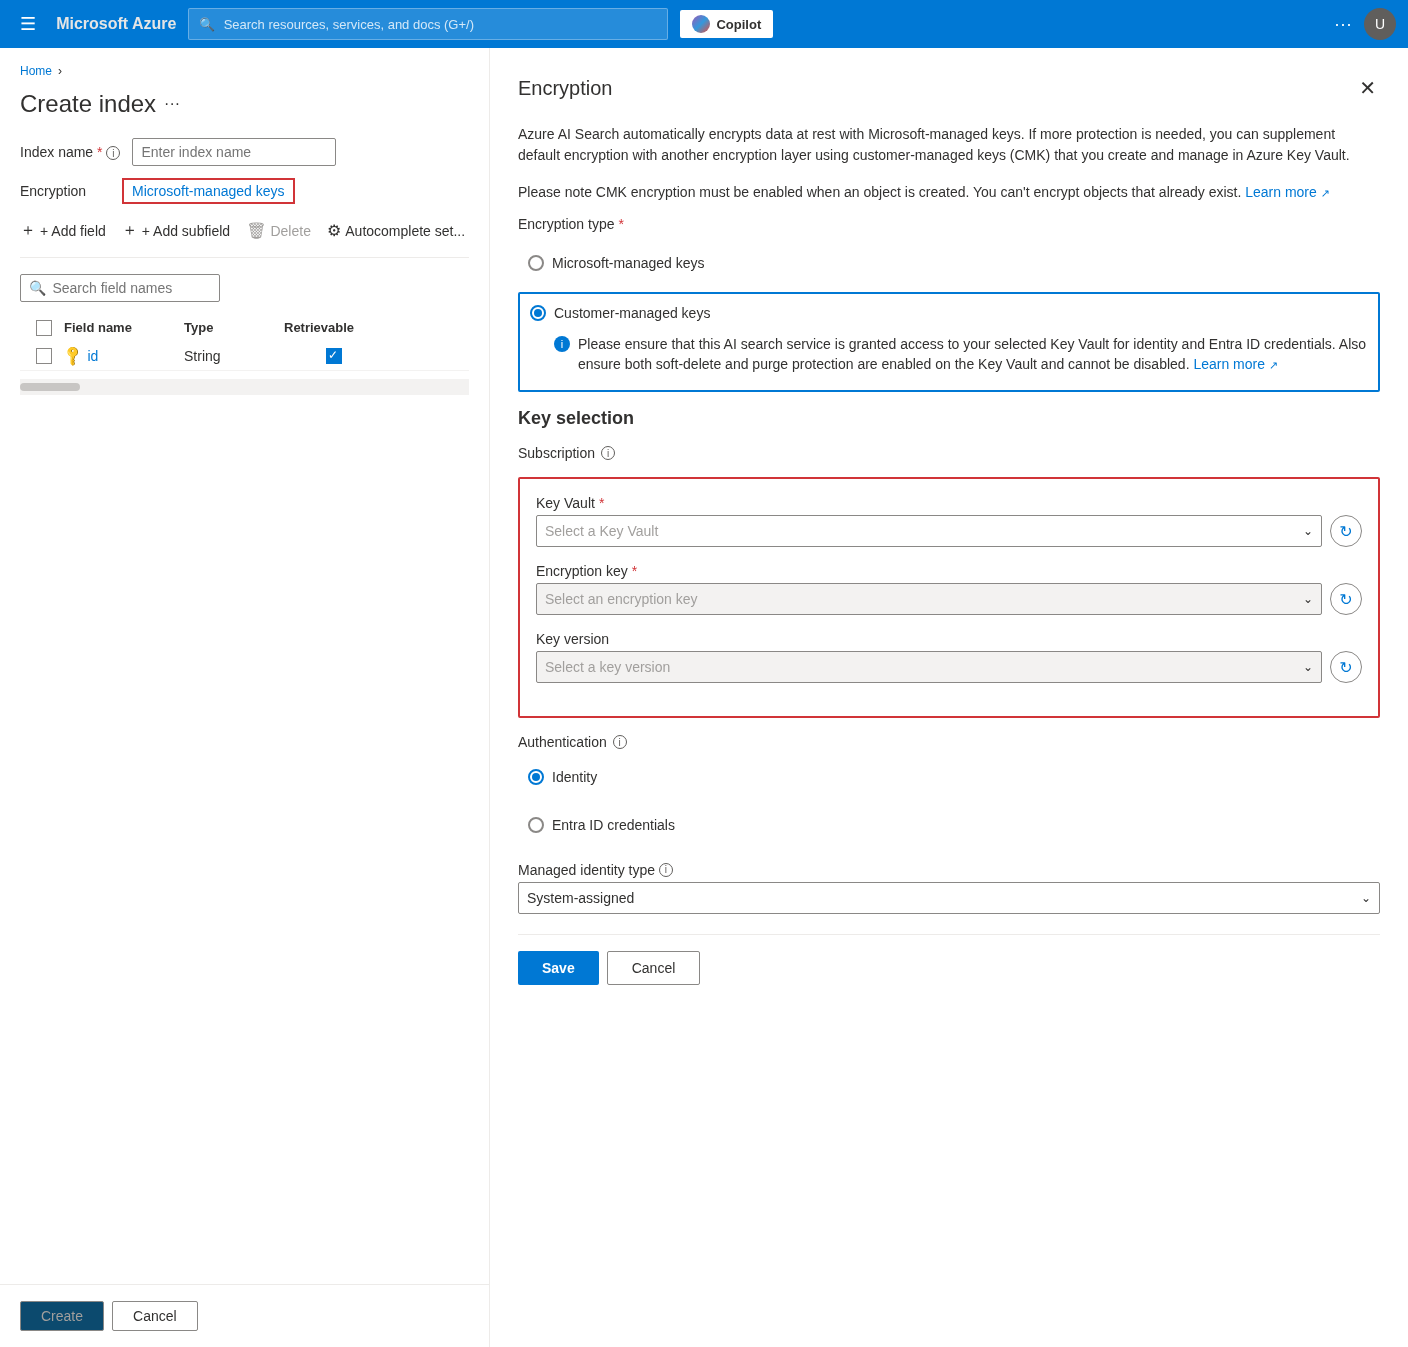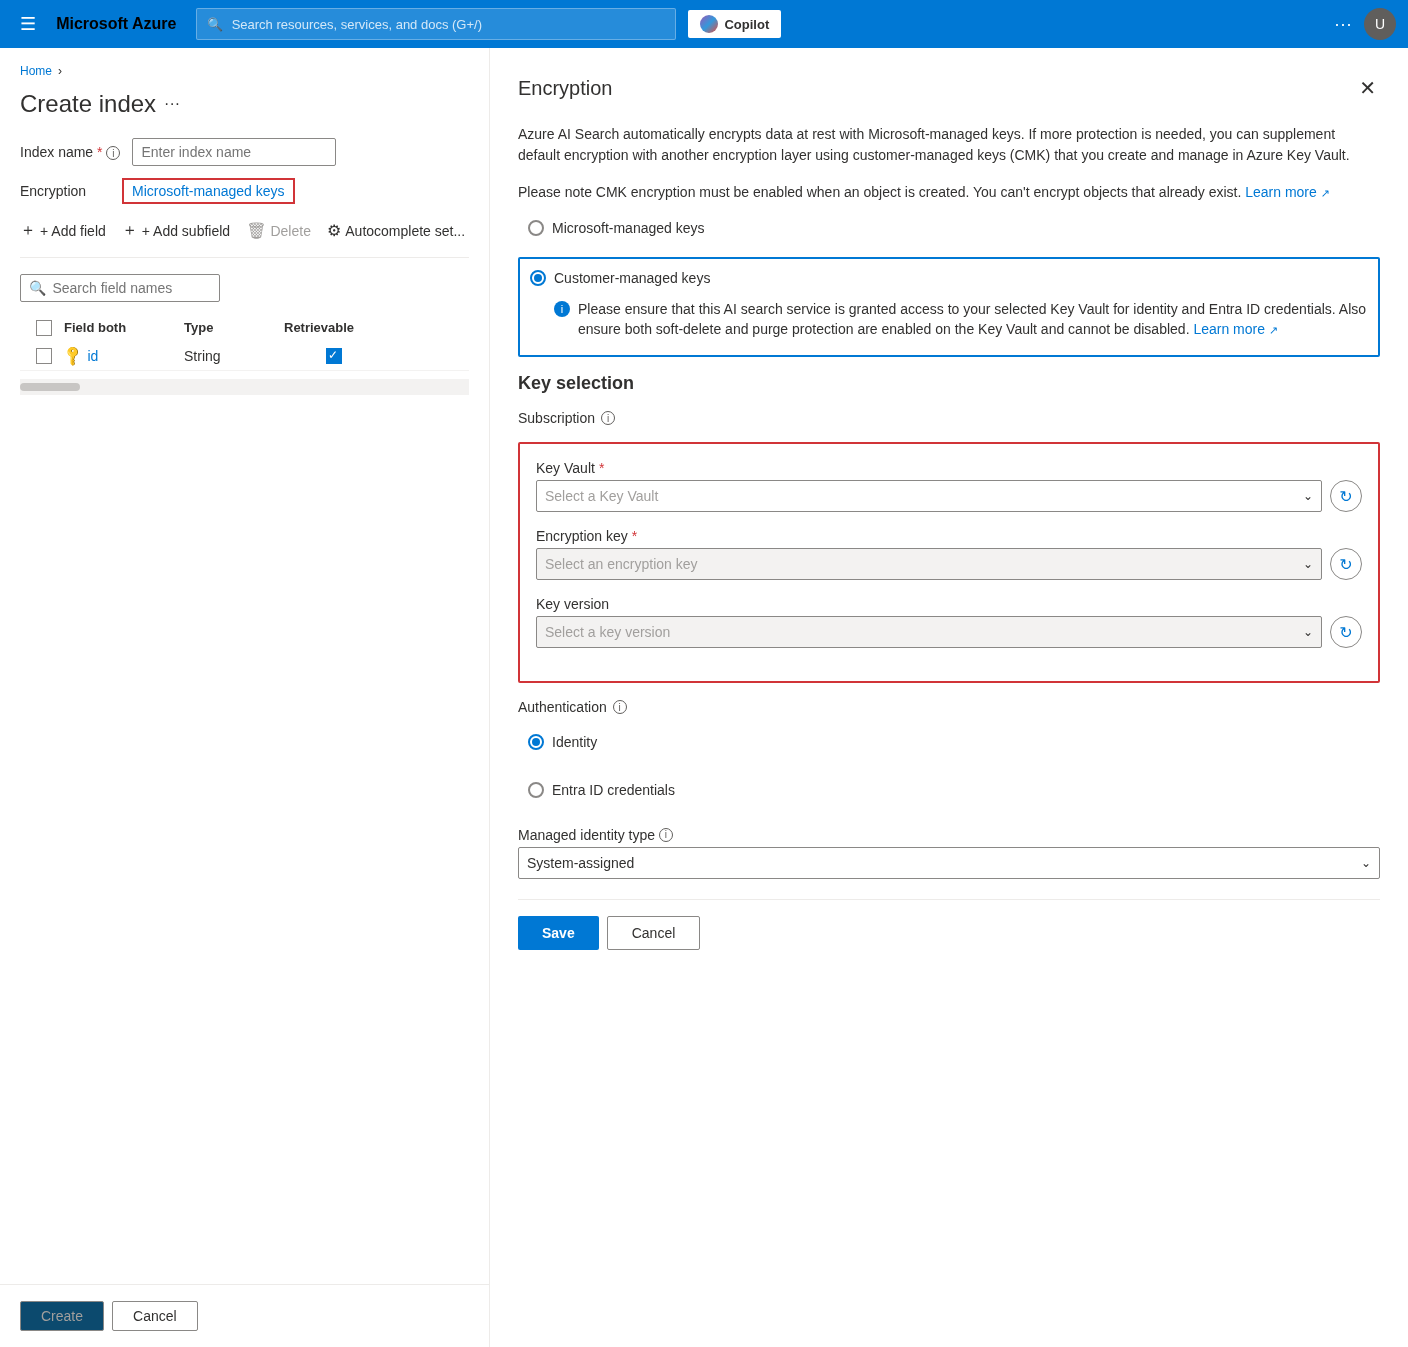--- a/index.html
+++ b/index.html
@@ -8,21 +8,21 @@
     
     .top-nav {
       background: #0078d4;
       height: 48px;
       display: flex;
       align-items: center;
       padding: 0 12px;
       gap: 12px;
     }
     .nav-hamburger { color: white; font-size: 18px; cursor: pointer; padding: 4px 8px; }
-    .nav-title { color: #000000; font-size: 16px; font-weight: 600; margin-right: 8px; }
+    .nav-title { color: #e5e5e5; font-size: 16px; font-weight: 600; margin-right: 0; }
     .nav-search {
       flex: 1;
       max-width: 480px;
       height: 32px;
       background: rgba(255,255,255,0.15);
       border: 1px solid rgba(255,255,255,0.3);
       border-radius: 2px;
       display: flex;
       align-items: center;
       padding: 0 10px;
@@ -296,21 +296,21 @@
       font-size: 14px;
       color: #323130;
       line-height: 1.5;
       margin-bottom: 16px;
     }
 
     .note-text {
       font-size: 14px;
       color: #323130;
       line-height: 1.5;
-      margin-bottom: 6px;
+      margin-bottom: 13px;
     }
 
     .learn-more { color: #0078d4; text-decoration: none; cursor: pointer; }
     .ext-icon { font-size: 11px; }
 
     .section-label {
       font-size: 14px;
       color: #323130;
       margin-bottom: 12px;
     }
@@ -560,21 +560,21 @@
 
     <div class="search-box">
       <span class="search-icon-sm">🔍</span>
       <input type="text" placeholder="Search field names" style="">
     </div>
 
     <div class="table-header">
       <div class="checkbox-cell">
         <div class="checkbox"></div>
       </div>
-      <div>Field both</div>
+      <div>Field name</div>
       <div>Type</div>
       <div>Retrievable</div>
     </div>
 
     <div class="table-row">
       <div class="checkbox-cell">
         <div class="checkbox"></div>
       </div>
       <div class="field-name-cell">
         <span class="key-icon">🔑</span>
@@ -606,20 +606,24 @@
     <p class="desc-text">Azure AI Search automatically encrypts data at rest with Microsoft-managed keys. If more protection is needed, you can supplement default encryption with another encryption layer using customer-managed keys (CMK) that you create and manage in Azure Key Vault.</p>
 
     <p class="note-text">
       <span>Please note CMK encryption must be enabled when an object is created. You can't encrypt objects that already exist.</span>
       <a class="learn-more">
         <span>Learn more</span>
         <span class="ext-icon"> ↗</span>
       </a>
     </p>
 
+    <div class="section-label">
+      <span>Encryption type</span>
+      <span class="required">*</span>
+    </div>
 
     <div class="radio-group">
 
       <div class="radio-option">
         <div class="radio-input"></div>
         <span class="radio-label">Microsoft-managed keys</span>
       </div>
 
       <div class="radio-option selected">
         <div class="radio-input checked"></div>

